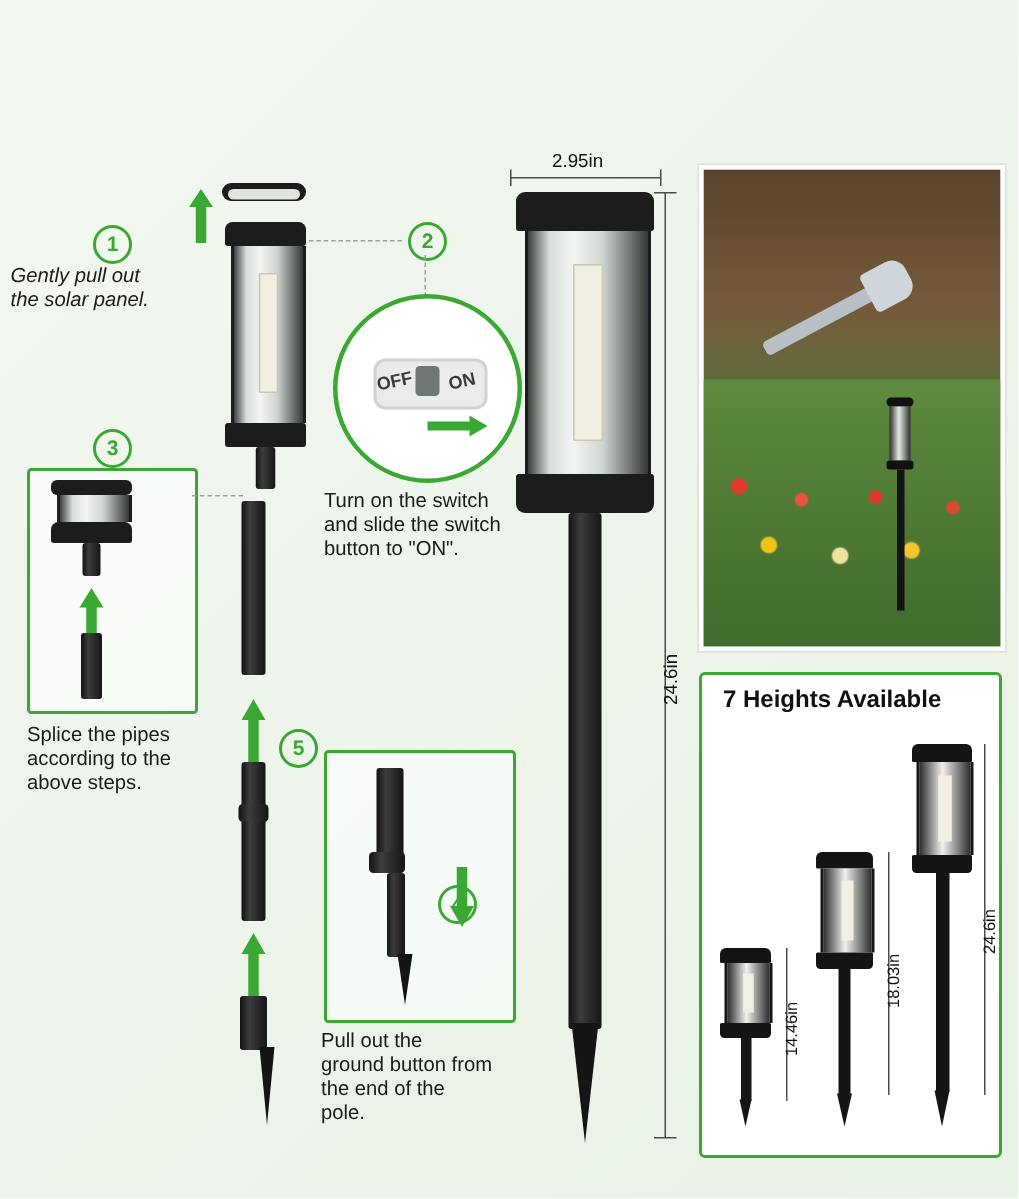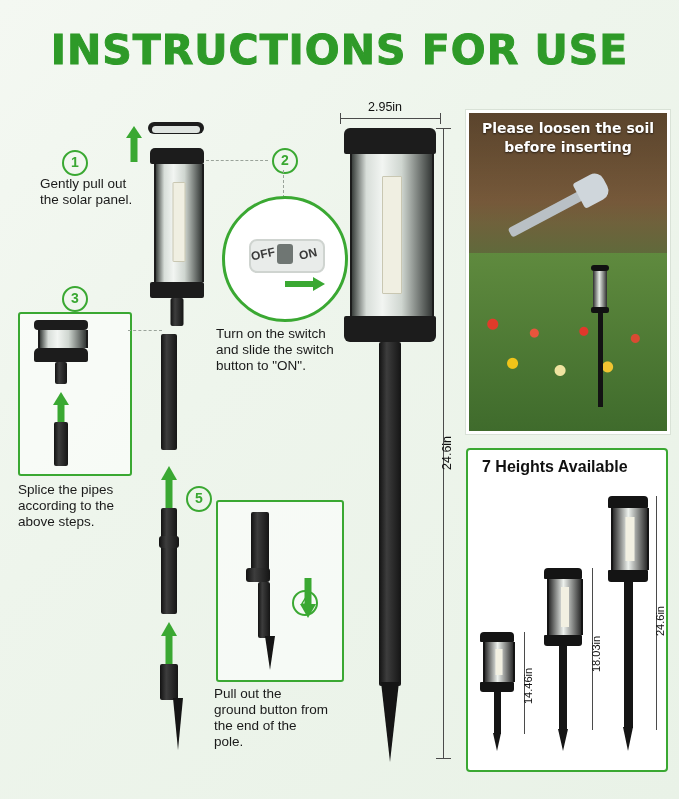--- a/index.html
+++ b/index.html
@@ -130,41 +130,40 @@
   }
   .box4{
     position:absolute;border:2px solid #3aa832;border-radius:3px;background:rgba(255,255,255,.55);
   }
 </style>
 </head>
 <body>
 
 <div class="root">
 
-  <div class="title">INSTRUCTIONS FOR USE</div>
 
   <div>
 
     <div class="solarcap" style="left:148px;top:122px;width:56px;height:12px;border-radius:6px;"></div>
     <div style="position:absolute;left:152px;top:126px;width:48px;height:7px;background:#dfe4e0;border-radius:4px;"></div>
 
     <div class="garrow" style="left:126px;top:126px;width:16px;height:36px;">
       <div class="bar" style="top:10px;width:7px;height:26px;"></div>
       <div class="tip" style="top:0;border-left:8px solid transparent;border-right:8px solid transparent;border-bottom:12px solid #3aa832;"></div>
     </div>
 
     <div class="solarcap" style="left:150px;top:148px;width:54px;height:16px;"></div>
     <div class="glass" style="left:154px;top:164px;width:46px;height:118px;">
       <div class="filament" style="top:18px;width:11px;height:78px;"></div>
     </div>
     <div class="solarcap" style="left:150px;top:282px;width:54px;height:16px;border-radius:2px;"></div>
     <div class="pole" style="left:177px;top:298px;width:13px;height:28px;"></div>
 
     <div class="num" style="left:62px;top:150px;">1</div>
-    <div class="cap" style="left:40px;top:176px;width:130px;white-space:pre-line;">Gently pull out
+    <div class="cap" style="left:7px;top:176px;width:130px;white-space:pre-line;font-style:italic;">Gently pull out
 the solar panel.</div>
   </div>
 
   <div>
     <div class="num" style="left:272px;top:148px;">2</div>
 
     <div class="leader" style="left:206px;top:160px;width:62px;"></div>
     <div class="leaderv" style="left:283px;top:170px;height:28px;"></div>
 
     <div class="switch-circle" style="left:222px;top:196px;width:120px;height:120px;">
@@ -272,22 +271,20 @@
   </div>
 
   <div class="photo soil-photo" style="left:466px;top:110px;width:198px;height:318px;">
     <div class="shovel"></div>
     <div class="flowerbed"></div>
 
     <div style="position:absolute;left:122px;top:152px;width:18px;height:6px;background:#111;border-radius:3px;"></div>
     <div style="position:absolute;left:124px;top:158px;width:14px;height:36px;background:linear-gradient(90deg,#2c2c2c,#e6ece6 45%,#2c2c2c);"></div>
     <div style="position:absolute;left:122px;top:194px;width:18px;height:6px;background:#111;border-radius:2px;"></div>
     <div style="position:absolute;left:129px;top:200px;width:5px;height:94px;background:#131313;"></div>
-    <div class="soil-overlay" style="white-space:pre-line;">Please loosen the soil
-before inserting</div>
   </div>
 
   <div class="heights" style="left:466px;top:448px;width:198px;height:320px;">
     <div class="heights-title">7 Heights Available</div>
 
     <div>
       <div style="position:absolute;left:12px;top:182px;width:34px;height:10px;background:#141414;border-radius:4px 4px 1px 1px;"></div>
       <div style="position:absolute;left:15px;top:192px;width:28px;height:40px;background:linear-gradient(90deg,#2c2c2c,#eef2ee 45%,#2c2c2c);border-left:2px solid #141414;border-right:2px solid #141414;">
         <div style="position:absolute;left:50%;transform:translateX(-50%);top:7px;width:7px;height:26px;background:#f2f0e2;"></div>
       </div>

